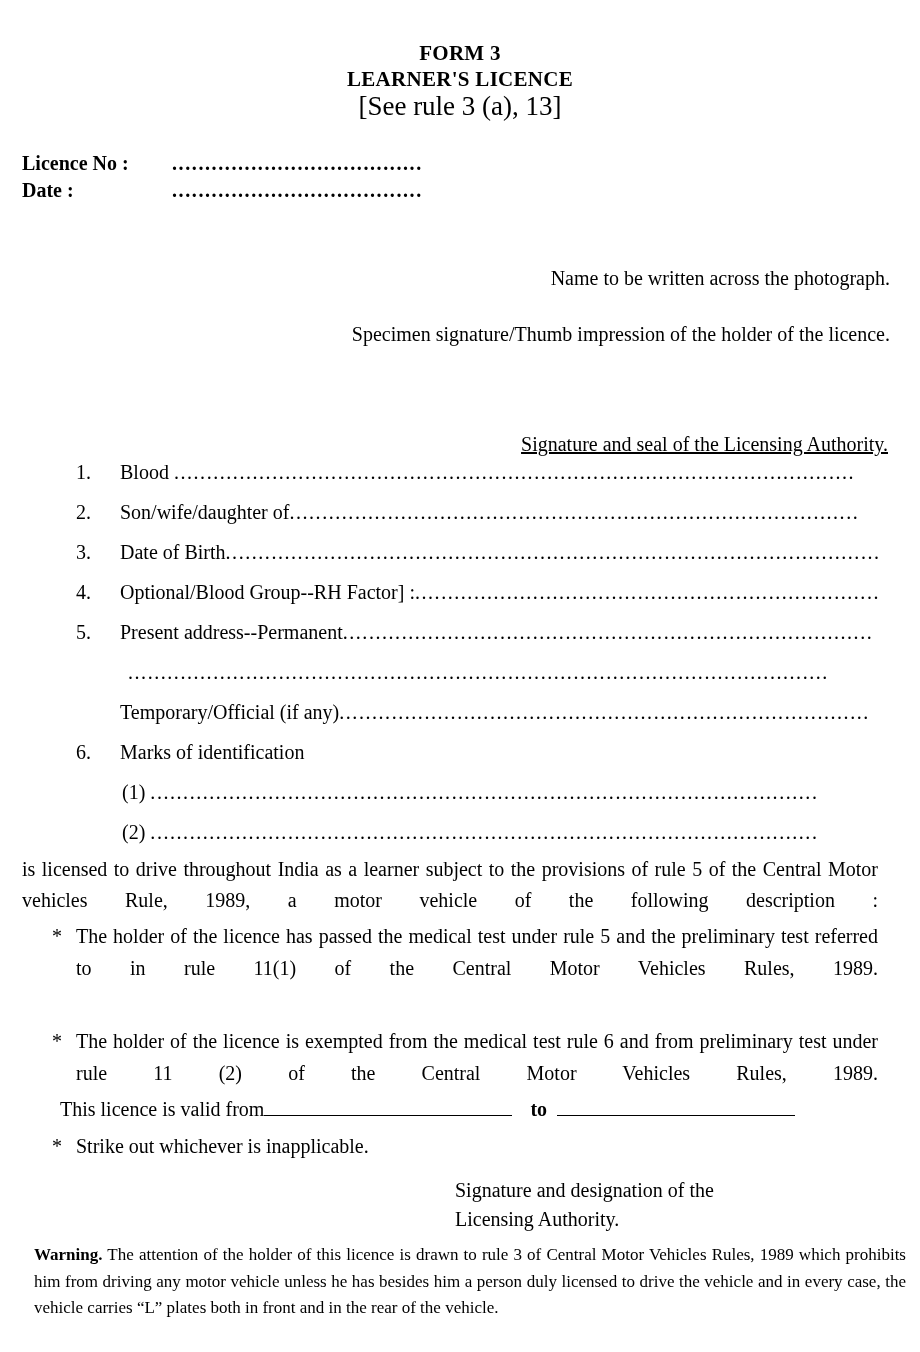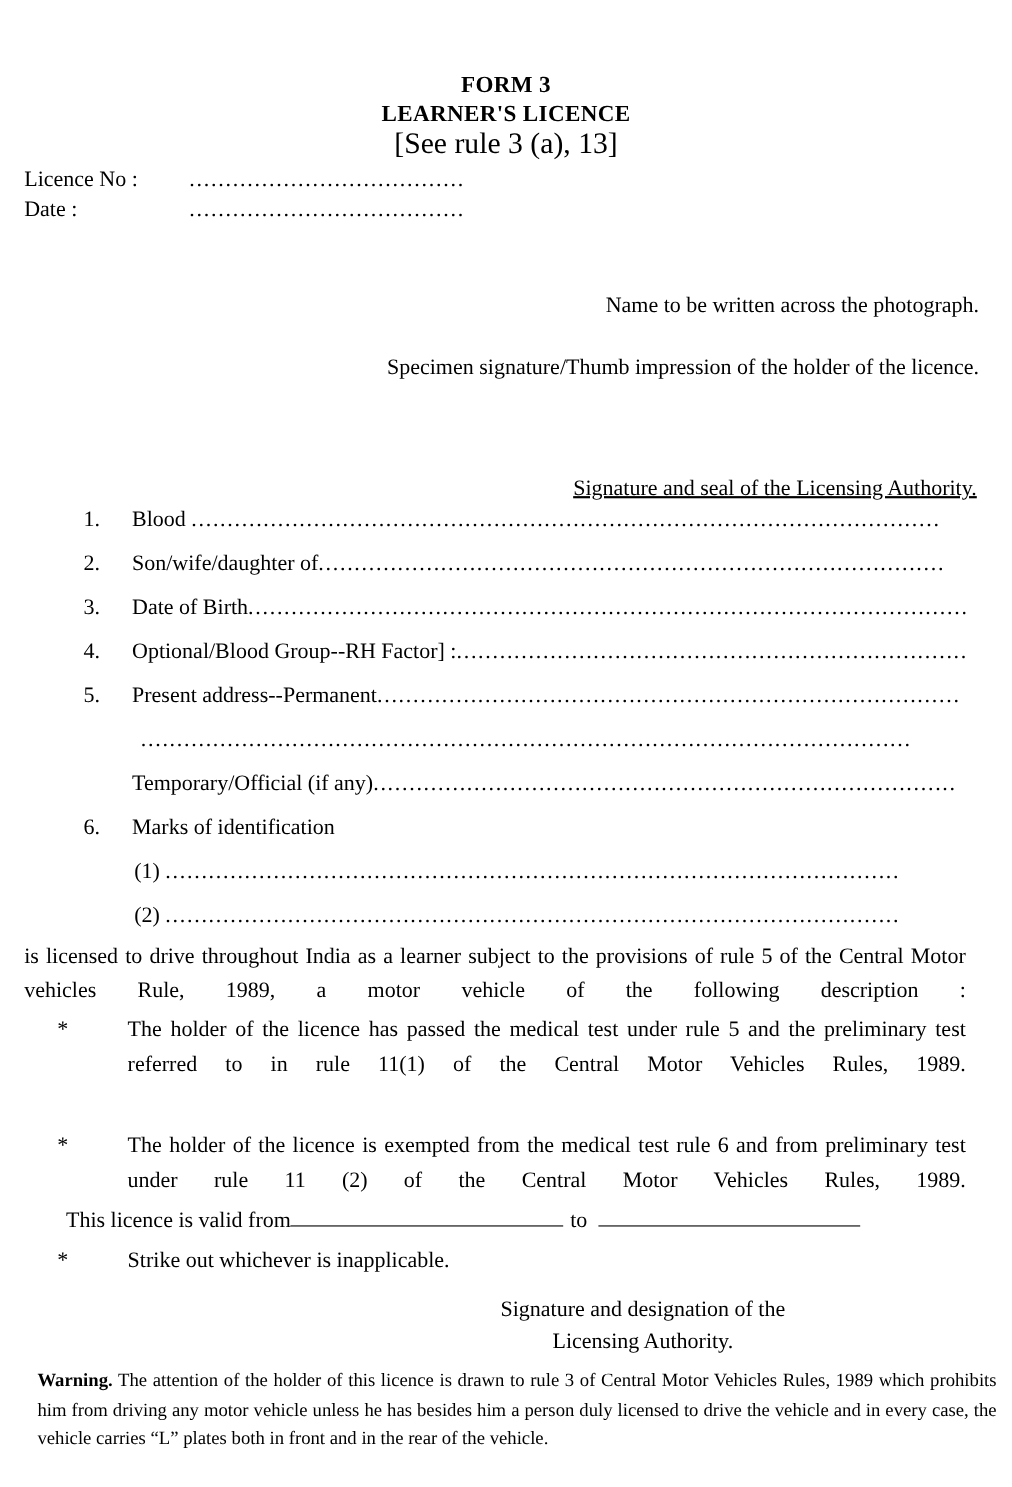--- a/index.html
+++ b/index.html
@@ -23,21 +23,20 @@
     height: 1352px;
   }
 
   
   .header {
     position: absolute;
     left: 0;
     top: 40px;
     width: 920px;
     text-align: center;
-    margin-top: 24px;
   }
   .header .line1,
   .header .line2 {
     font-weight: bold;
     font-size: 21px;
     line-height: 26px;
     letter-spacing: 0.3px;
   }
   .header .line3 {
     font-size: 27px;
@@ -49,20 +48,21 @@
     position: absolute;
     left: 22px;
     top: 150px;
     width: 420px;
   }
   .lic-row {
     height: 27px;
     line-height: 27px;
     position: relative;
     white-space: nowrap;
+    font-weight: bold;
   }
   .lic-label {
     display: inline-block;
     width: 150px;
   }
   .lic-dots {
     display: inline-block;
     letter-spacing: 1.6px;
   }
 
@@ -145,21 +145,21 @@
     position: relative;
     margin-bottom: 9px;
   }
   .bullet .star {
     position: absolute;
     left: 52px;
     top: 0;
     line-height: 32px;
   }
   .bullet .btext {
-    margin-left: 116px;
+    margin-left: 76px;
     margin-right: 42px;
     text-align: justify;
     text-justify: inter-word;
     line-height: 32px;
   }
   .bullet.justify .btext::after {
     content: "";
     display: inline-block;
     width: 100%;
   }
@@ -173,30 +173,29 @@
     line-height: 30px;
   }
   .validity .rule {
     display: inline-block;
     border-bottom: 1.6px solid #000;
     height: 18px;
     vertical-align: baseline;
   }
   .rule-from { width: 248px; }
   .rule-to { width: 238px; margin-left: 10px; }
-  .validity .to-word { margin-left: 6px; }
+  .validity .to-word { margin-left: 18px; font-weight: bold; }
 
   
   .sigblock {
     position: absolute;
     left: 455px;
     top: 1176px;
     line-height: 29px;
     white-space: nowrap;
-    text-align: center;
   }
 
   
   .warning {
     position: absolute;
     left: 22px;
     top: 1242px;
     width: 872px;
     font-size: 17px;
     line-height: 26.5px;

